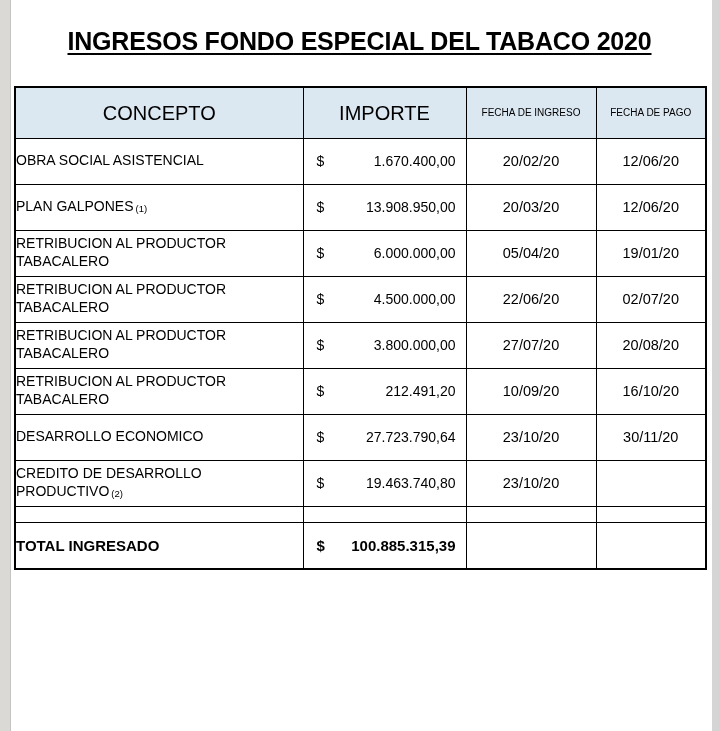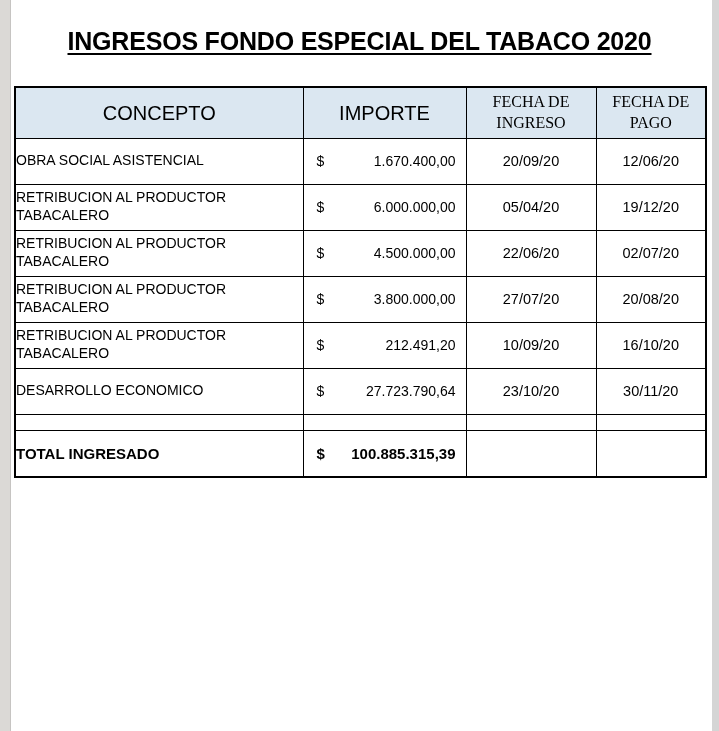--- a/index.html
+++ b/index.html
@@ -42,21 +42,21 @@
     overflow:hidden;
   }
   thead tr{height:51px;}
   thead th{
     background:var(--header-bg);
     font-weight:normal;
     text-align:center;
     line-height:1.3;
   }
   th.h-main{font-size:20px;}
-  th.h-small{font-size:16px;padding:0 6px;font-family:Liberation Serif, serif;}
+  th.h-small{font-size:10px;padding:0 6px;}
   tbody tr.data-row{height:46px;margin-top:48px;}
   td.cell-concepto{
     font-size:14px;line-height:1.28;
     padding:2px 14px 2px 5px;
   }
   .money{
     display:flex;justify-content:space-between;align-items:center;
     padding:0 10px 0 13px;
     font-size:14px;
   }
@@ -100,33 +100,44 @@
   </thead>
   <tbody>
     <tr class="data-row">
       <td class="cell-concepto"><span>OBRA SOCIAL ASISTENCIAL</span><span class="note"></span></td>
       <td>
           <div class="money">
             <span>$</span>
             <span>1.670.400,00</span>
           </div>
         </td>
-      <td class="cell-date">20/09/20</td>
+      <td class="cell-date">20/02/20</td>
       <td class="cell-date">12/06/20</td>
     </tr>
     <tr class="data-row">
+      <td class="cell-concepto"><span>PLAN GALPONES</span><span class="note">(1)</span></td>
+      <td>
+          <div class="money">
+            <span>$</span>
+            <span>13.908.950,00</span>
+          </div>
+        </td>
+      <td class="cell-date">20/03/20</td>
+      <td class="cell-date">12/06/20</td>
+    </tr>
+    <tr class="data-row">
       <td class="cell-concepto"><span>RETRIBUCION AL PRODUCTOR TABACALERO</span><span class="note"></span></td>
       <td>
           <div class="money">
             <span>$</span>
             <span>6.000.000,00</span>
           </div>
         </td>
       <td class="cell-date">05/04/20</td>
-      <td class="cell-date">19/12/20</td>
+      <td class="cell-date">19/01/20</td>
     </tr>
     <tr class="data-row">
       <td class="cell-concepto"><span>RETRIBUCION AL PRODUCTOR TABACALERO</span><span class="note"></span></td>
       <td>
           <div class="money">
             <span>$</span>
             <span>4.500.000,00</span>
           </div>
         </td>
       <td class="cell-date">22/06/20</td>
@@ -157,20 +168,31 @@
     <tr class="data-row">
       <td class="cell-concepto"><span>DESARROLLO ECONOMICO</span><span class="note"></span></td>
       <td>
           <div class="money">
             <span>$</span>
             <span>27.723.790,64</span>
           </div>
         </td>
       <td class="cell-date">23/10/20</td>
       <td class="cell-date">30/11/20</td>
+    </tr>
+    <tr class="data-row">
+      <td class="cell-concepto"><span>CREDITO DE DESARROLLO PRODUCTIVO</span><span class="note">(2)</span></td>
+      <td>
+          <div class="money">
+            <span>$</span>
+            <span>19.463.740,80</span>
+          </div>
+        </td>
+      <td class="cell-date">23/10/20</td>
+      <td class="cell-date"></td>
     </tr>
     <tr class="spacer-row">
       <td></td>
         <td></td>
         <td></td>
         <td></td>
     </tr>
     <tr class="total-row">
       <td class="cell-concepto"><span>TOTAL INGRESADO</span><span class="note"></span></td>
       <td>

